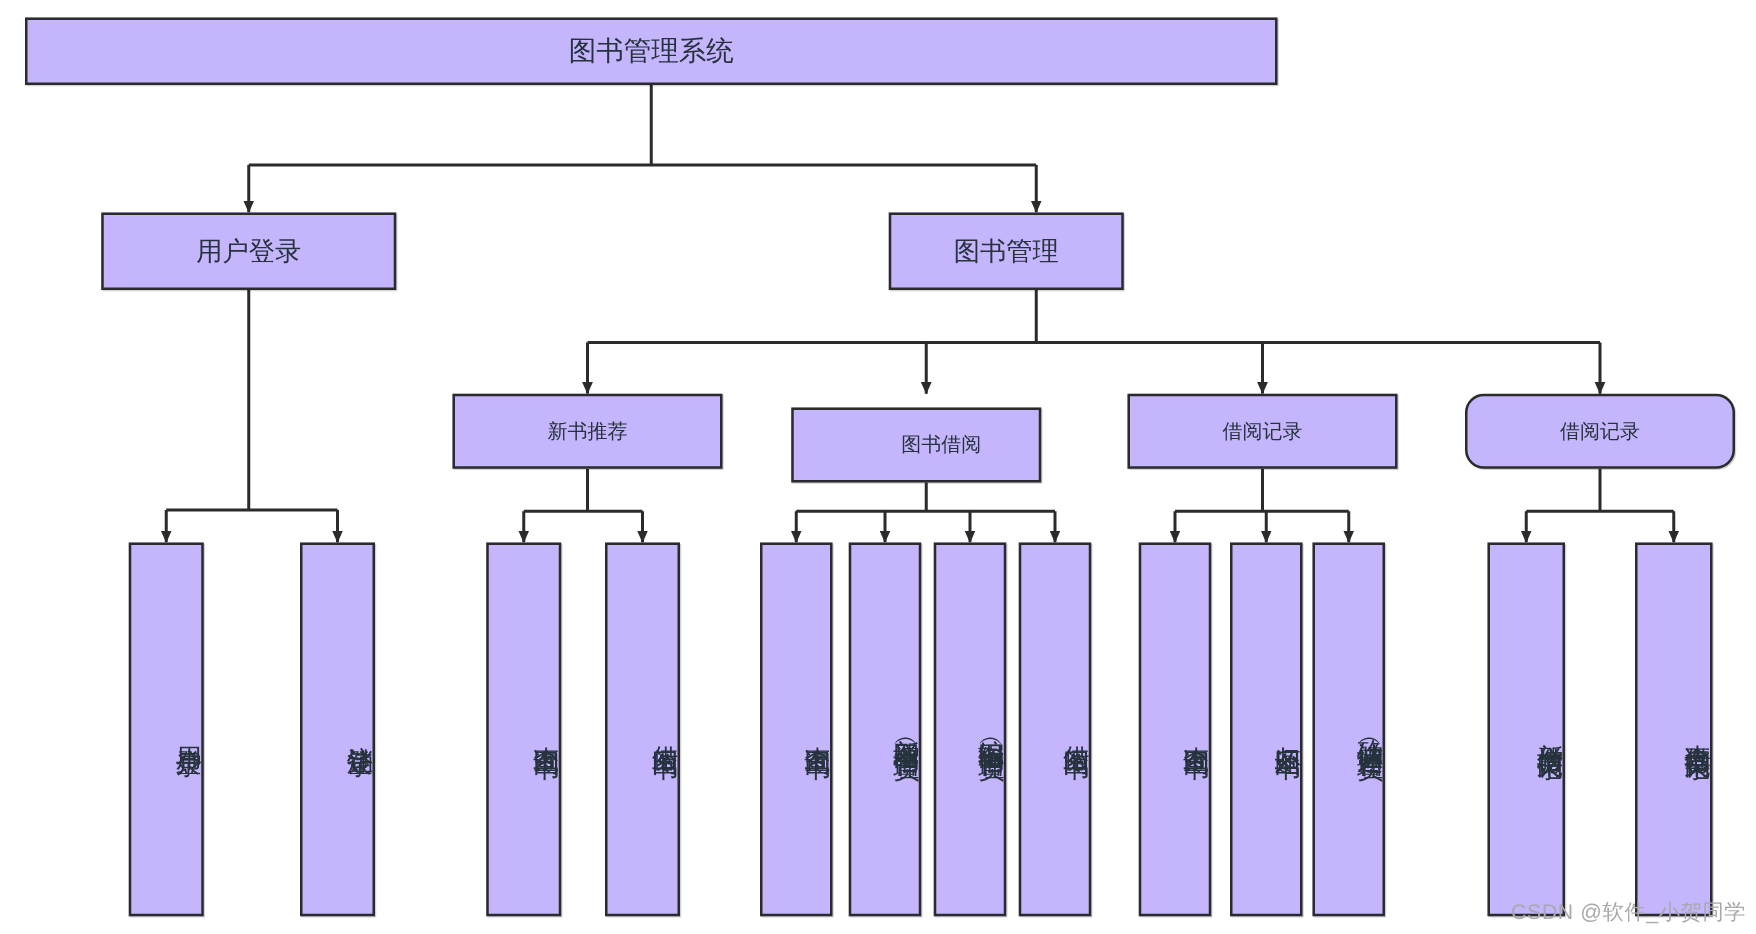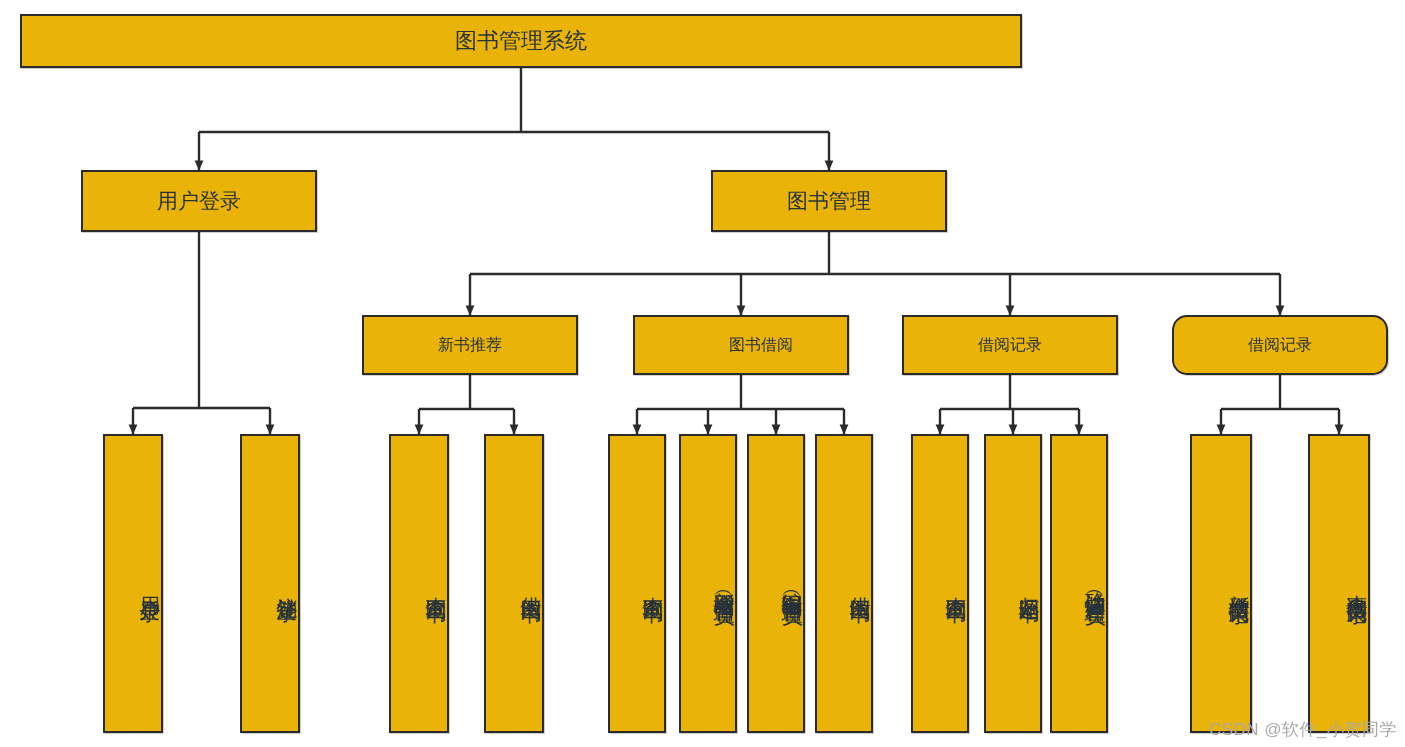--- a/index.html
+++ b/index.html
@@ -21,21 +21,21 @@
     position: absolute;
     left: 0;
     top: 0;
     width: 1405px;
     height: 747px;
   }
   .node-box {
     position: absolute;
     box-sizing: border-box;
     border: 2px solid #2b2b2b;
-    background: #eab308;
+    background: #c4b5fd;
     display: flex;
     align-items: center;
     justify-content: center;
     color: #26323c;
     box-shadow: 1px 1px 0 rgba(0,0,0,0.18);
   }
   .node-box.level-0 { font-size: 22px; }
   .node-box.level-1 { font-size: 21px; }
   .node-box.level-2 { font-size: 16px; }
   .node-box.leaf {
@@ -118,27 +118,27 @@
       </g>
   </svg>
 
   <div id="node-layer">
       <div class="node-box level-0" style="left: 20px; top: 14px; width: 1002px; height: 54px;">
         <span class="node-label">图书管理系统</span>
       </div>
       <div class="node-box level-1" style="left: 81px; top: 170px; width: 236px; height: 62px;">
         <span class="node-label">用户登录</span>
       </div>
-      <div class="node-box level-1" style="left: 711px; top: 170px; width: 236px; height: 62px;">
+      <div class="node-box level-1" style="left: 711px; top: 170px; width: 188px; height: 62px;">
         <span class="node-label">图书管理</span>
       </div>
       <div class="node-box level-2" style="left: 362px; top: 315px; width: 216px; height: 60px;">
         <span class="node-label">新书推荐</span>
       </div>
-      <div class="node-box level-2" style="left: 633px; top: 315px; width: 216px; height: 60px; padding-left: 40px;">
+      <div class="node-box level-2" style="left: 633px; top: 326px; width: 200px; height: 60px; padding-left: 40px;">
         <span class="node-label">图书借阅</span>
       </div>
       <div class="node-box level-2" style="left: 902px; top: 315px; width: 216px; height: 60px;">
         <span class="node-label">借阅记录</span>
       </div>
       <div class="node-box level-2" style="left: 1172px; top: 315px; width: 216px; height: 60px; border-radius: 15px;">
         <span class="node-label">借阅记录</span>
       </div>
       <div class="node-box level-3 leaf" style="left: 103px; top: 434px; width: 60px; height: 299px;">
         <span class="node-label">用户登录</span>

